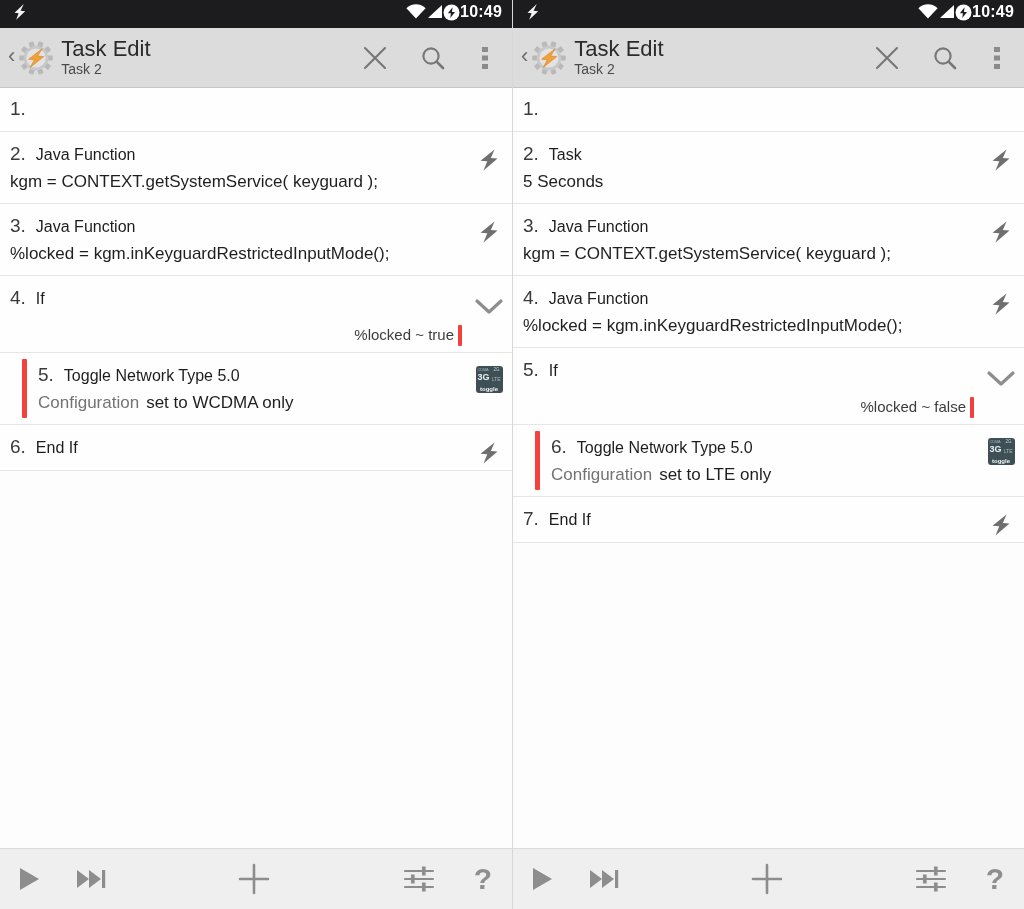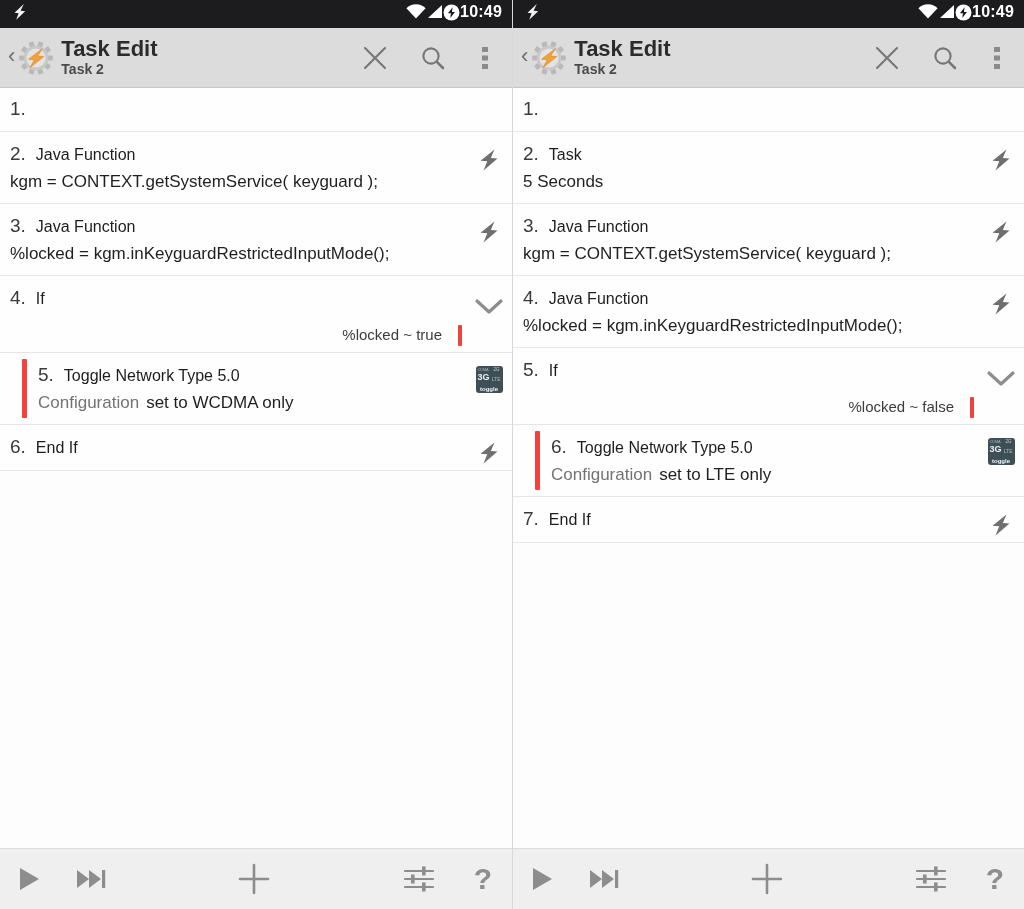--- a/index.html
+++ b/index.html
@@ -24,21 +24,21 @@
   .sb-ico{display:block;}
 
   
   .actionbar{
     flex:0 0 60px;height:60px;background:#dcdcdc;
     display:flex;align-items:center;padding:0 4px 0 6px;box-sizing:border-box;
     border-bottom:1px solid #c6c6c6;
   }
   .ab-back{color:#6d6d6d;font-size:22px;line-height:1;padding:0 2px 4px 2px;}
   .ab-appicon{width:34px;height:34px;flex:0 0 34px;margin:0 8px 0 2px;}
-  .ab-titles{display:flex;flex-direction:column;justify-content:center;min-width:0;font-weight:bold;}
+  .ab-titles{display:flex;flex-direction:column;justify-content:center;min-width:0;}
   .ab-title{font-size:22px;color:#2b2b2b;line-height:24px;white-space:nowrap;}
   .ab-sub{font-size:14px;color:#4a4a4a;line-height:17px;white-space:nowrap;}
   .ab-actions{margin-left:auto;display:flex;align-items:center;}
   .ab-btn{width:58px;height:58px;display:flex;align-items:center;justify-content:center;}
   .ab-btn.menu{width:46px;}
 
   
   .list{flex:1 1 auto;background:#fdfdfd;overflow:hidden;}
   .row{
     position:relative;background:#fefefe;
@@ -48,21 +48,21 @@
   .row.empty{min-height:44px;padding-top:8px;}
   .row.indent .row-inner{padding-left:38px;}
   .row-inner{padding-left:10px;padding-right:44px;position:relative;}
   .row-title{display:flex;align-items:baseline;gap:10px;}
   .row-num{font-size:19px;color:#3a3a3a;line-height:26px;}
   .row-name{font-size:16px;color:#1d1d1d;line-height:26px;}
   .row-sub{font-size:17px;color:#1f1f1f;line-height:24px;margin-top:2px;}
   .row-sub .cfg{color:#737373;margin-right:7px;}
   .row-cond{
     text-align:right;font-size:15px;color:#3c3c3c;
-    padding-right:20px;margin-top:14px;position:relative;
+    padding-right:8px;margin-top:14px;position:relative;
   }
   .cond-bar{
     position:absolute;right:0;top:-1px;width:4px;height:21px;background:#f2403a;border-radius:1px;
   }
   .row-icon{position:absolute;right:8px;top:10px;width:30px;height:30px;
             display:flex;align-items:flex-end;justify-content:center;}
   .red-flag{
     position:absolute;left:22px;top:6px;bottom:6px;width:5px;background:#f4413b;border-radius:1px;
   }
 

